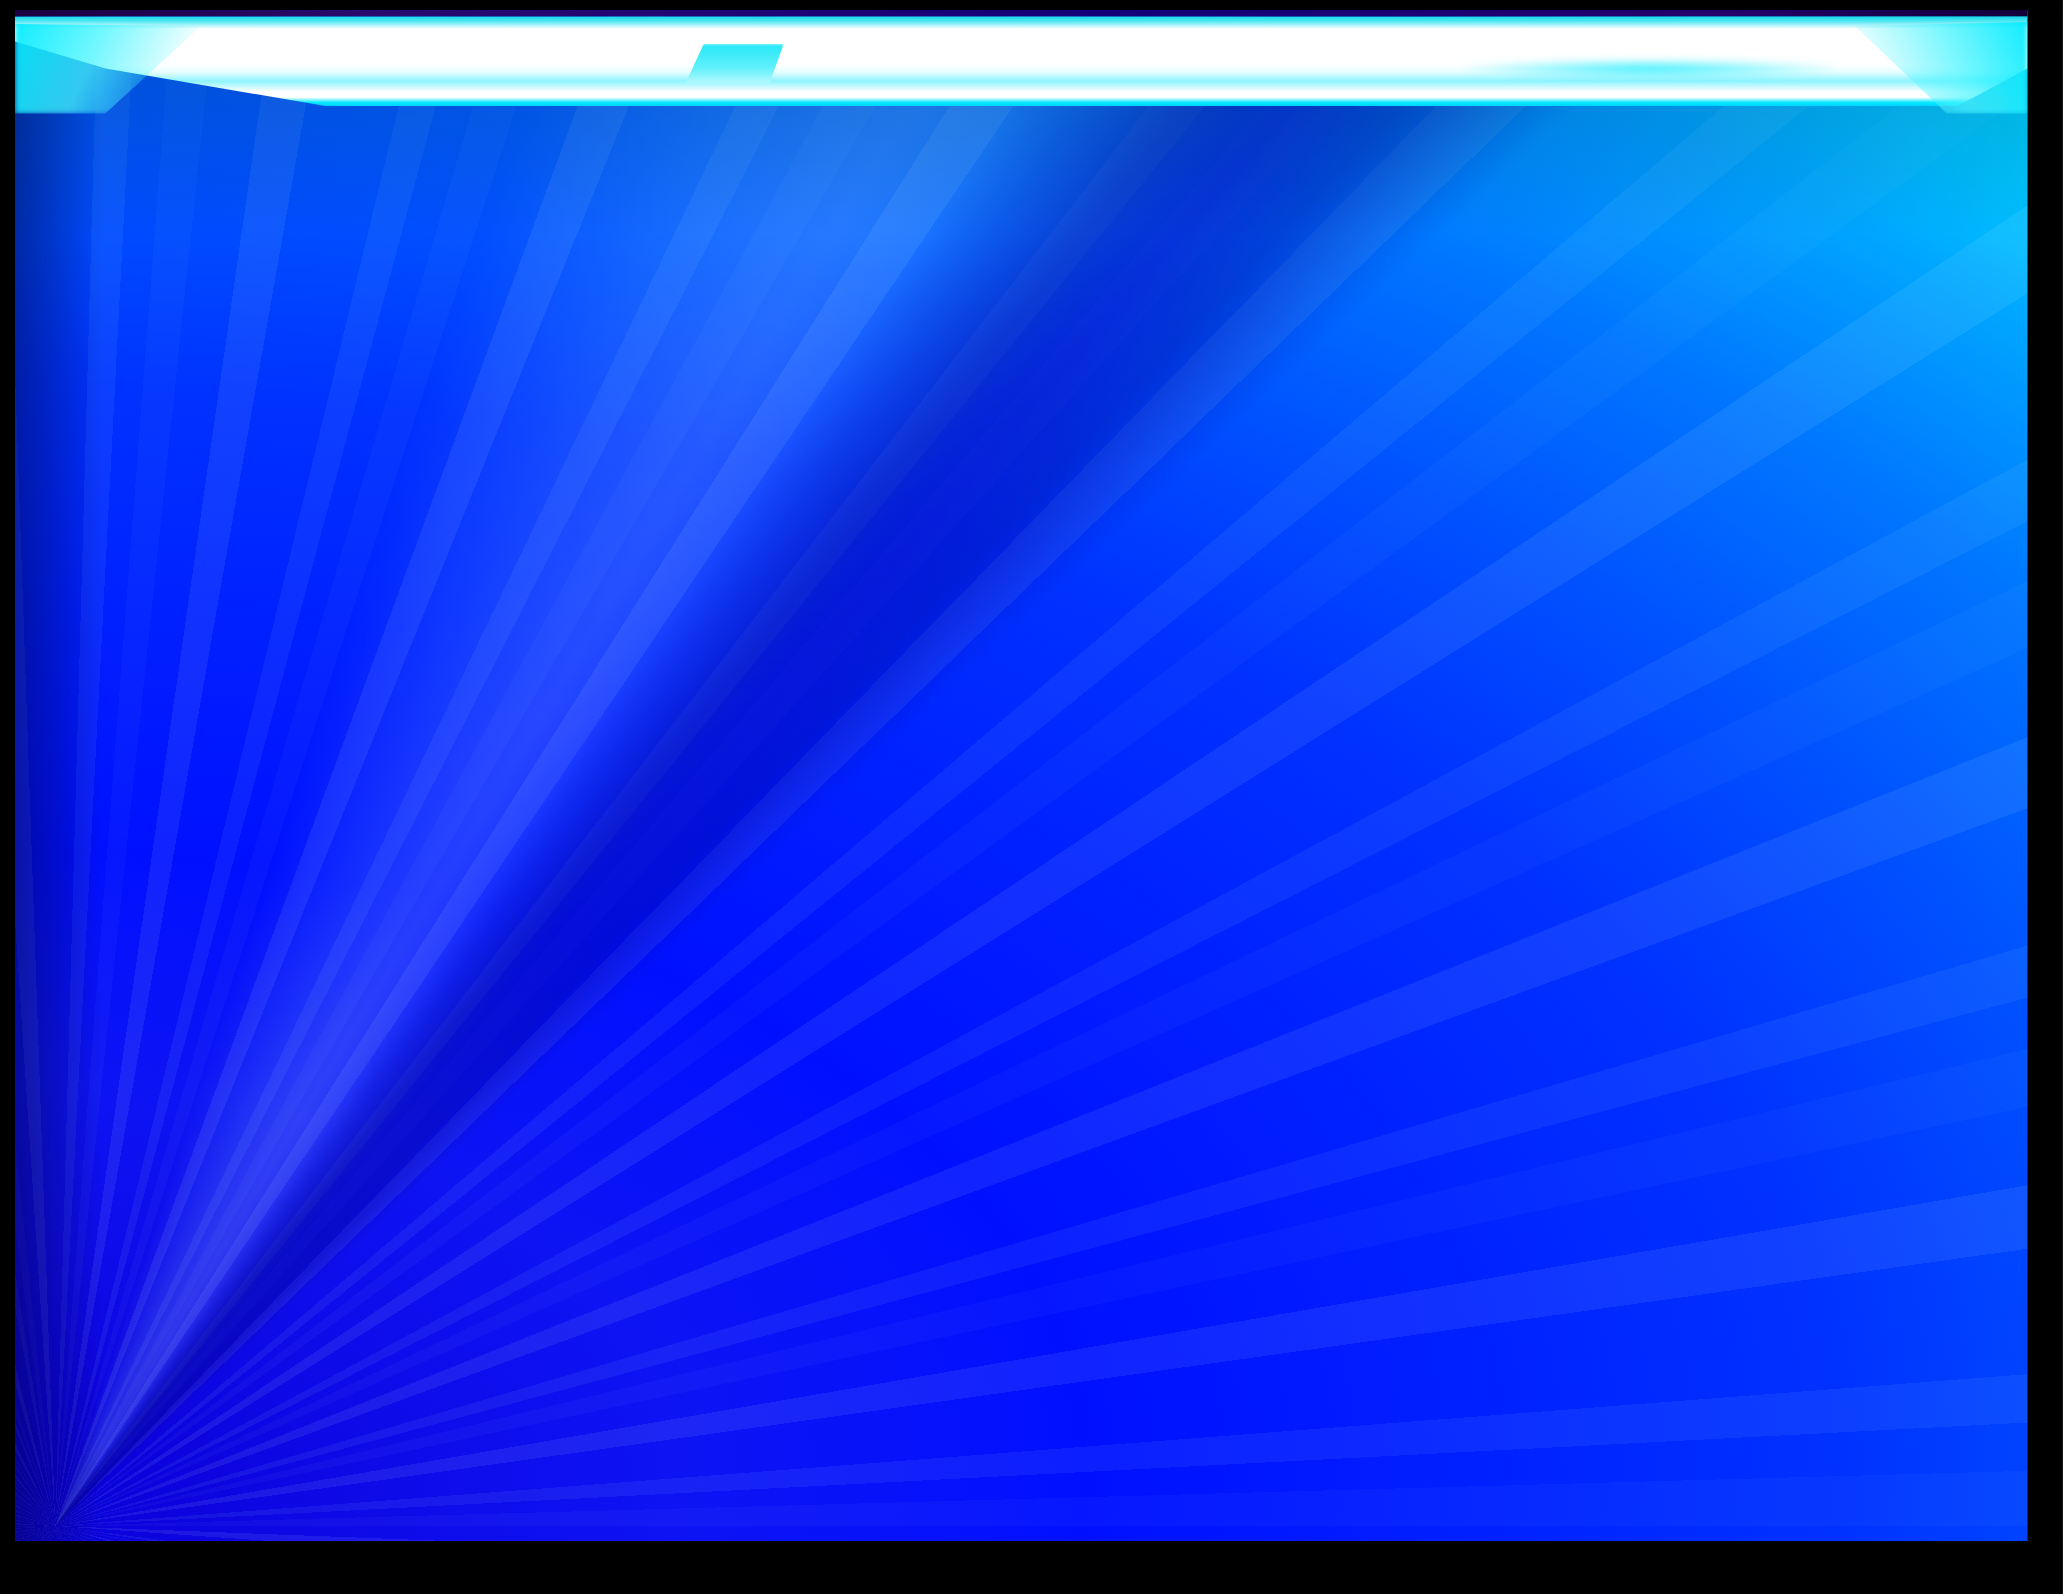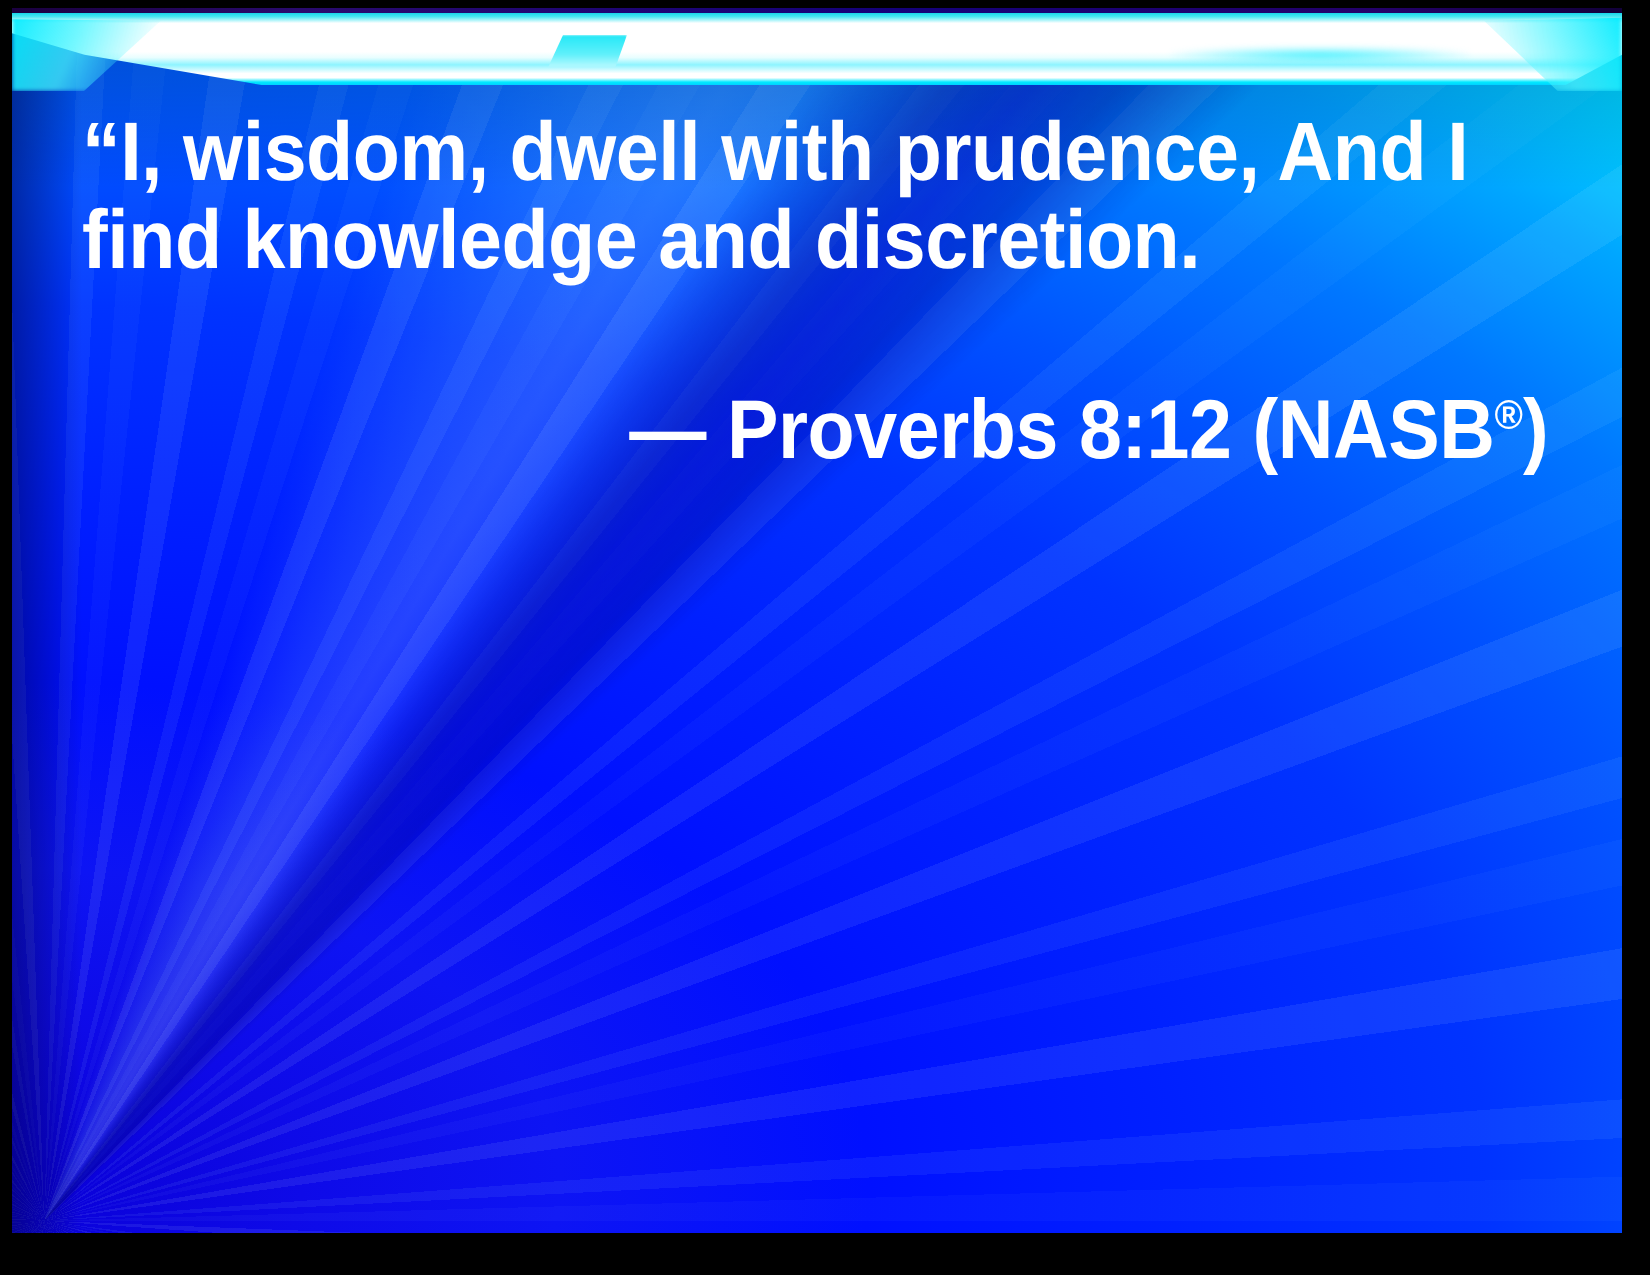--- a/index.html
+++ b/index.html
@@ -250,27 +250,20 @@
   <div class="bg-layer" id="bg-corner-shade"></div>
 
   <div id="header-band">
     <div class="band-core"></div>
   </div>
   <div id="header-left-wedge"></div>
   <div id="header-right-wedge"></div>
   <div id="header-notch"></div>
   <div id="header-smear"></div>
 
-  <div id="verse">
-    <div class="verse-line" id="verse-line-1">“I, wisdom, dwell with prudence, And I</div>
-    <div class="verse-line" id="verse-line-2">find knowledge and discretion.</div>
-    <div id="attribution">
-      <span>— </span><span>Proverbs 8:12 (NASB</span><span class="reg">®</span><span>)</span>
-    </div>
-  </div>
 
   <div class="bg-layer" id="frame-top-accent"></div>
   <div class="bg-layer" id="frame-top"></div>
   <div class="bg-layer" id="frame-left"></div>
   <div class="bg-layer" id="frame-right"></div>
   <div class="bg-layer" id="frame-bottom"></div>
 
 </div>
 
 </body></html>

